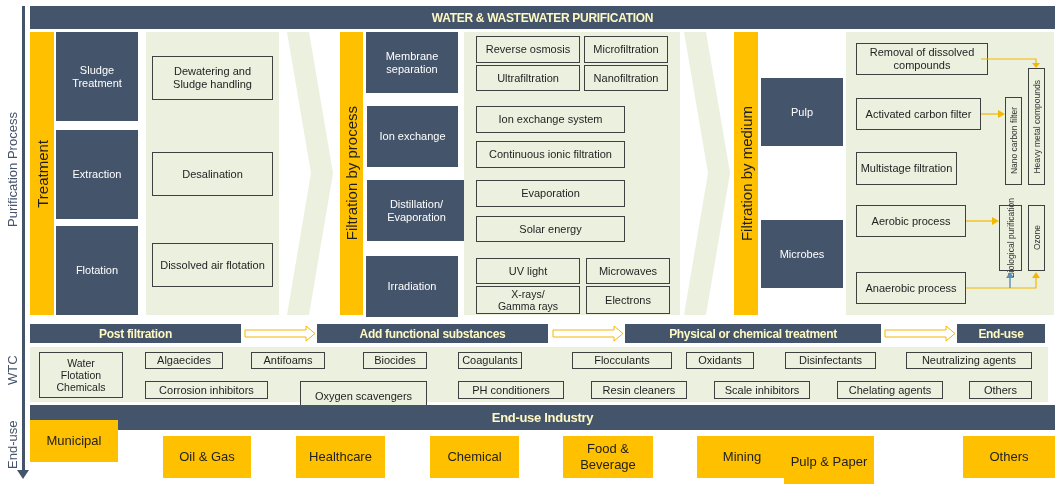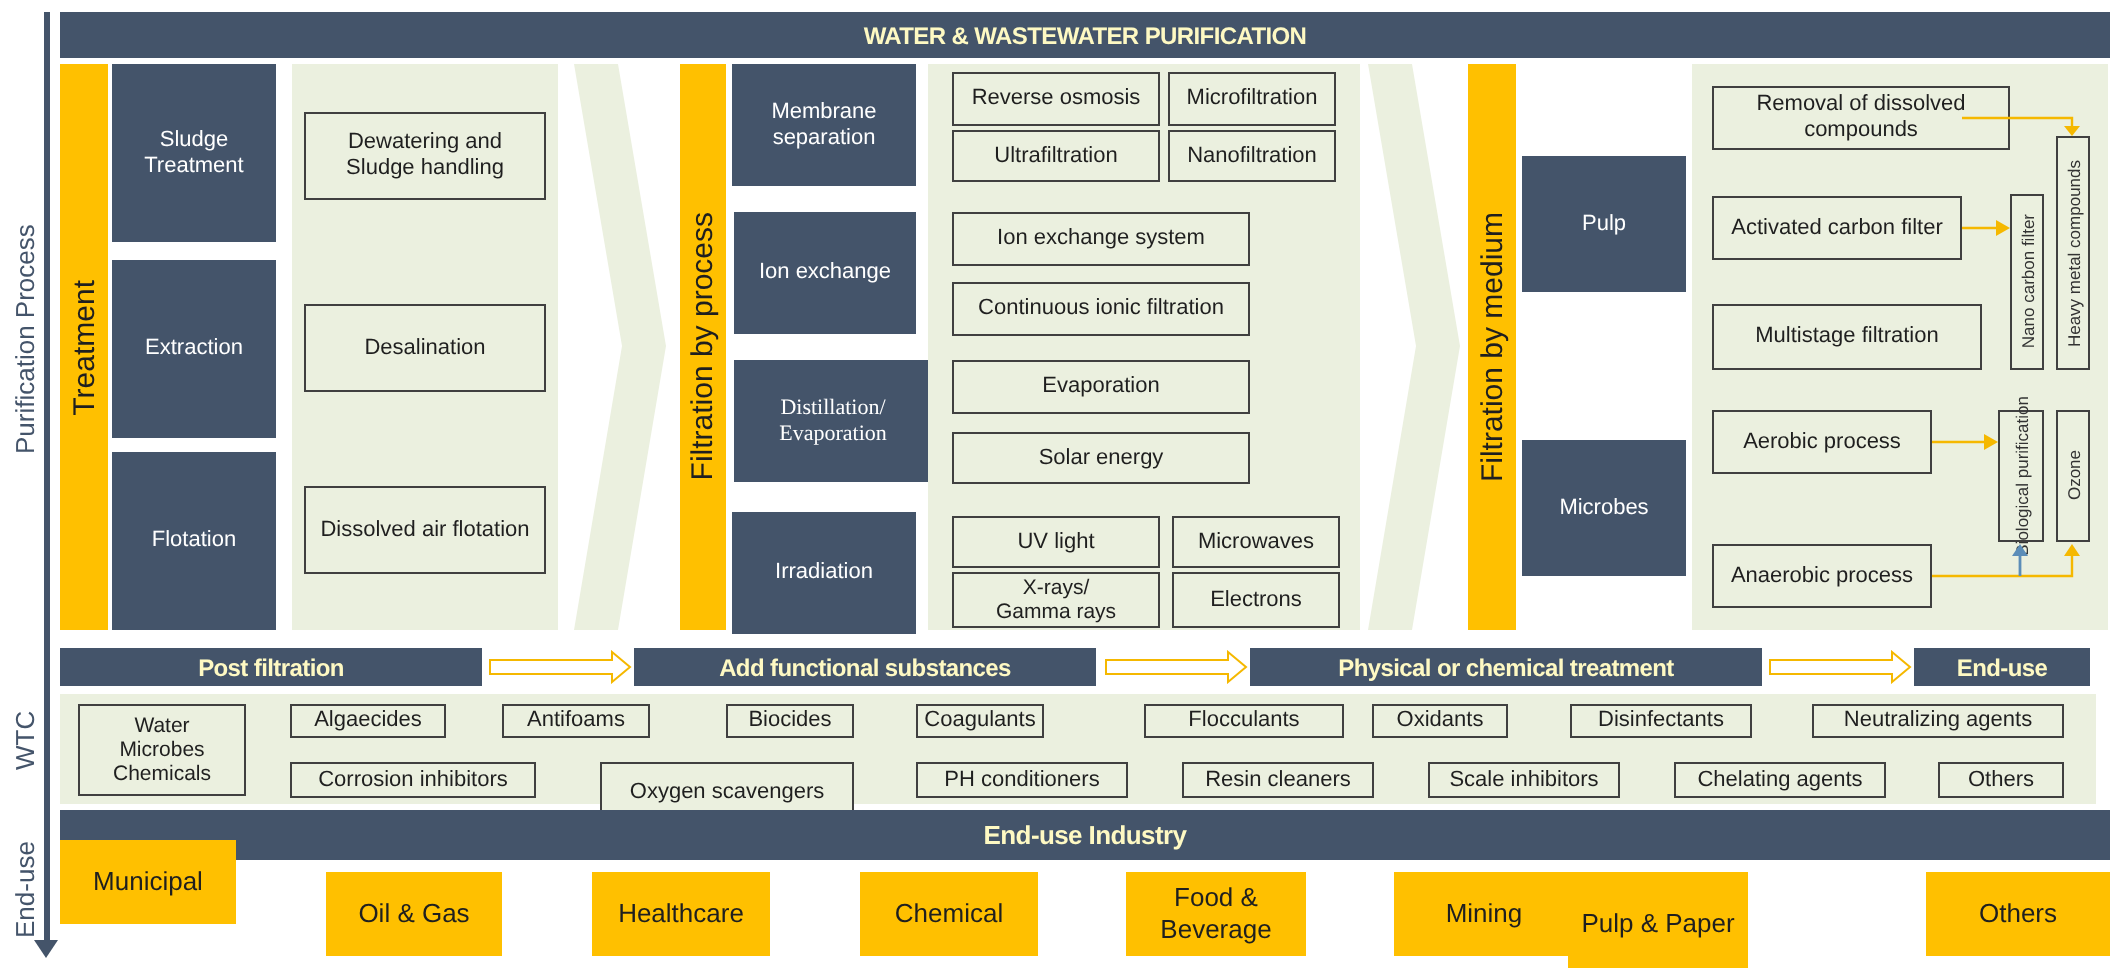--- a/index.html
+++ b/index.html
@@ -44,21 +44,21 @@
 
 <svg class="chev" style="left:287px;top:32px;" width="48" height="283" viewBox="0 0 48 283">
   <polygon points="0,0 22,0 46,141 22,283 0,283 24,141" fill="#ebf0df"></polygon>
 </svg>
 
 <div class="abs gold center" style="left:340px;top:32px;width:23px;height:283px;">
   <span class="vtext" style="font-size:15px;">Filtration by process</span>
 </div>
 <div class="nbox" style="left:366px;top:32px;width:92px;height:61px;padding:0 14px;">Membrane separation</div>
 <div class="nbox" style="left:367px;top:106px;width:91px;height:61px;">Ion exchange</div>
-<div class="nbox" style="left:367px;top:180px;width:99px;height:61px;padding:0 8px;font-family:Liberation Serif, serif;">Distillation/ Evaporation</div>
+<div class="nbox" style="left:367px;top:180px;width:99px;height:61px;padding:0 8px;">Distillation/ Evaporation</div>
 <div class="nbox" style="left:366px;top:256px;width:92px;height:61px;">Irradiation</div>
 
 <div class="abs pale" style="left:464px;top:32px;width:216px;height:283px;"></div>
 <div class="box" style="left:476px;top:36px;width:104px;height:27px;">Reverse osmosis</div>
 <div class="box" style="left:584px;top:36px;width:84px;height:27px;">Microfiltration</div>
 <div class="box" style="left:476px;top:65px;width:104px;height:26px;">Ultrafiltration</div>
 <div class="box" style="left:584px;top:65px;width:84px;height:26px;">Nanofiltration</div>
 <div class="box" style="left:476px;top:106px;width:149px;height:27px;">Ion exchange system</div>
 <div class="box" style="left:476px;top:141px;width:149px;height:27px;">Continuous ionic filtration</div>
 <div class="box" style="left:476px;top:180px;width:149px;height:27px;">Evaporation</div>
@@ -72,23 +72,23 @@
   <polygon points="0,0 22,0 46,141 22,283 0,283 24,141" fill="#ebf0df"></polygon>
 </svg>
 
 <div class="abs gold center" style="left:734px;top:32px;width:24px;height:283px;">
   <span class="vtext" style="font-size:15px;">Filtration by medium</span>
 </div>
 <div class="nbox" style="left:761px;top:78px;width:82px;height:68px;">Pulp</div>
 <div class="nbox" style="left:761px;top:220px;width:82px;height:68px;">Microbes</div>
 
 <div class="abs pale" style="left:846px;top:32px;width:208px;height:283px;"></div>
-<div class="box" style="left:856px;top:43px;width:149px;height:32px;padding:0 8px;">Removal of dissolved compounds</div>
+<div class="box" style="left:856px;top:43px;width:132px;height:32px;padding:0 8px;">Removal of dissolved compounds</div>
 <div class="box" style="left:856px;top:98px;width:125px;height:32px;">Activated carbon filter</div>
-<div class="box" style="left:856px;top:152px;width:135px;height:33px;">Multistage filtration</div>
+<div class="box" style="left:856px;top:152px;width:101px;height:33px;">Multistage filtration</div>
 <div class="box" style="left:856px;top:205px;width:110px;height:32px;">Aerobic process</div>
 <div class="box" style="left:856px;top:272px;width:110px;height:32px;">Anaerobic process</div>
 
 <div class="vbox" style="left:1005px;top:97px;width:17px;height:88px;">
   <span>Nano carbon filter</span>
 </div>
 <div class="vbox" style="left:1028px;top:68px;width:17px;height:117px;">
   <span>Heavy metal compounds</span>
 </div>
 <div class="vbox" style="left:999px;top:205px;width:23px;height:66px;">
@@ -129,21 +129,21 @@
 <svg class="abs" style="left:552px;top:325px;" width="72" height="17" viewBox="0 0 72 17">
   <polygon points="1,5 62,5 62,1 71,8.5 62,16 62,12 1,12" fill="#ffffff" stroke="#f5b800" stroke-width="1"></polygon>
 </svg>
 <div class="abs navy center banner" style="left:625px;top:324px;width:256px;height:19px;">Physical or chemical treatment</div>
 <svg class="abs" style="left:884px;top:325px;" width="72" height="17" viewBox="0 0 72 17">
   <polygon points="1,5 62,5 62,1 71,8.5 62,16 62,12 1,12" fill="#ffffff" stroke="#f5b800" stroke-width="1"></polygon>
 </svg>
 <div class="abs navy center banner" style="left:957px;top:324px;width:88px;height:19px;">End-use</div>
 
 <div class="abs pale" style="left:30px;top:347px;width:1018px;height:55px;"></div>
-<div class="box" style="left:39px;top:352px;width:84px;height:46px;padding:0 10px;font-size:10.5px;line-height:12px;">Water Microbes Chemicals</div>
+<div class="box" style="left:39px;top:352px;width:84px;height:46px;padding:0 10px;font-size:10.5px;line-height:12px;">Water Flotation Chemicals</div>
 
 <div class="box" style="left:145px;top:352px;width:78px;height:17px;">Algaecides</div>
 <div class="box" style="left:251px;top:352px;width:74px;height:17px;">Antifoams</div>
 <div class="box" style="left:363px;top:352px;width:64px;height:17px;">Biocides</div>
 <div class="box" style="left:458px;top:352px;width:64px;height:17px;">Coagulants</div>
 <div class="box" style="left:572px;top:352px;width:100px;height:17px;">Flocculants</div>
 <div class="box" style="left:686px;top:352px;width:68px;height:17px;">Oxidants</div>
 <div class="box" style="left:785px;top:352px;width:91px;height:17px;">Disinfectants</div>
 <div class="box" style="left:906px;top:352px;width:126px;height:17px;">Neutralizing agents</div>
 

